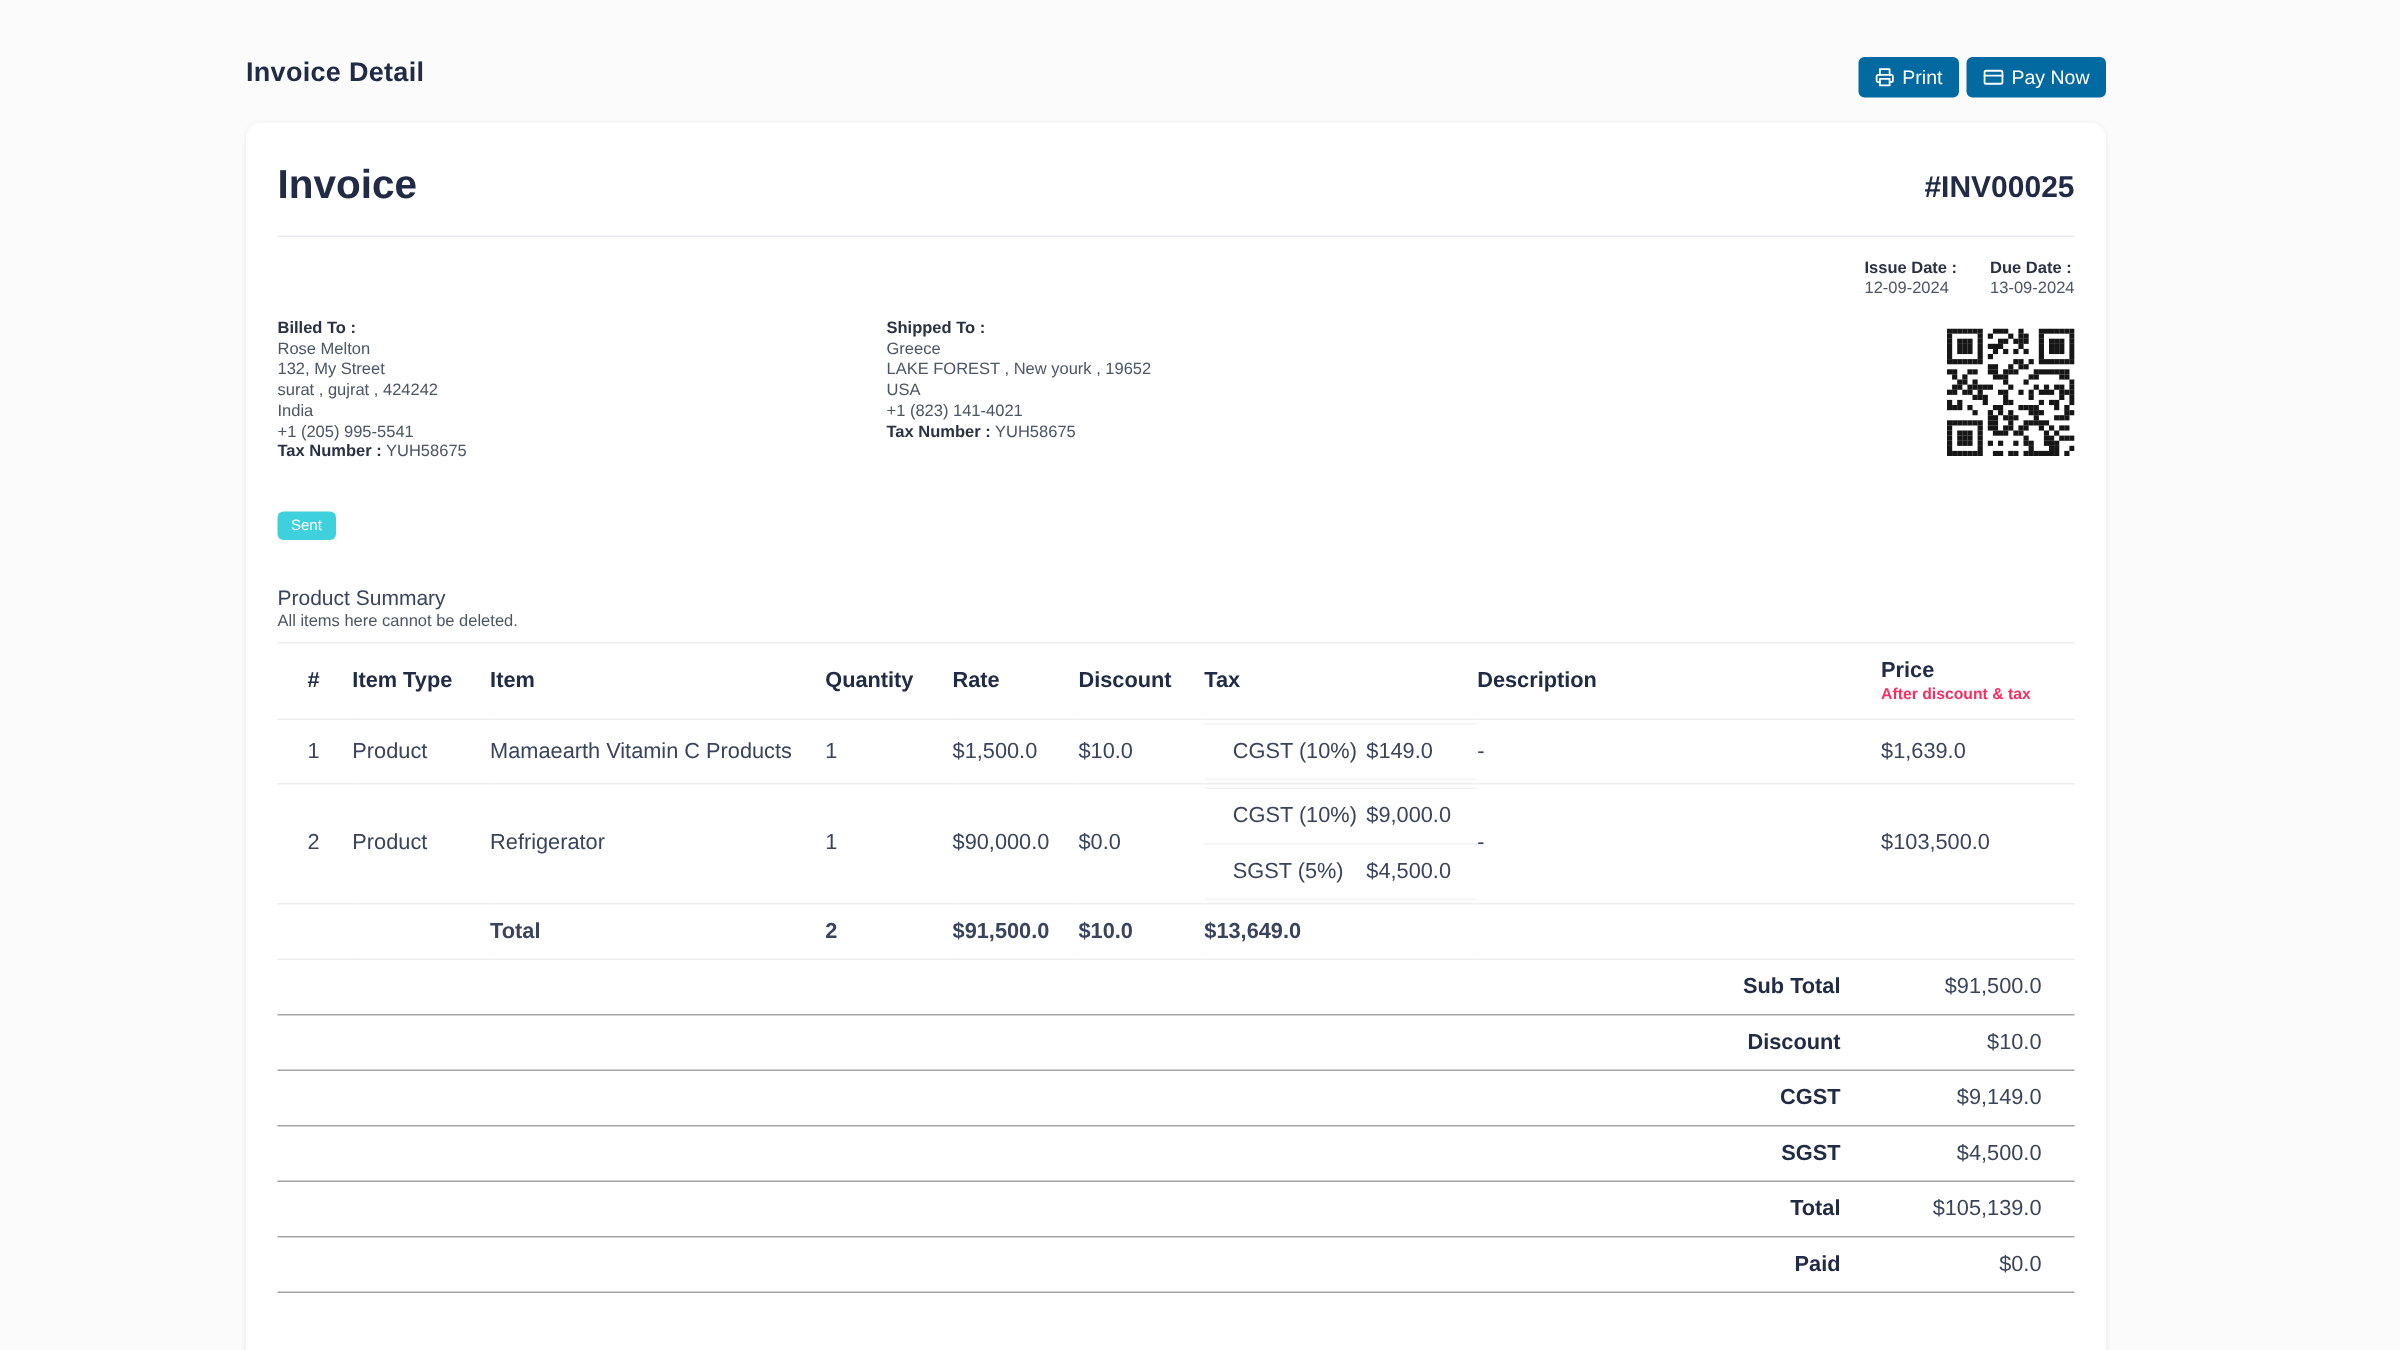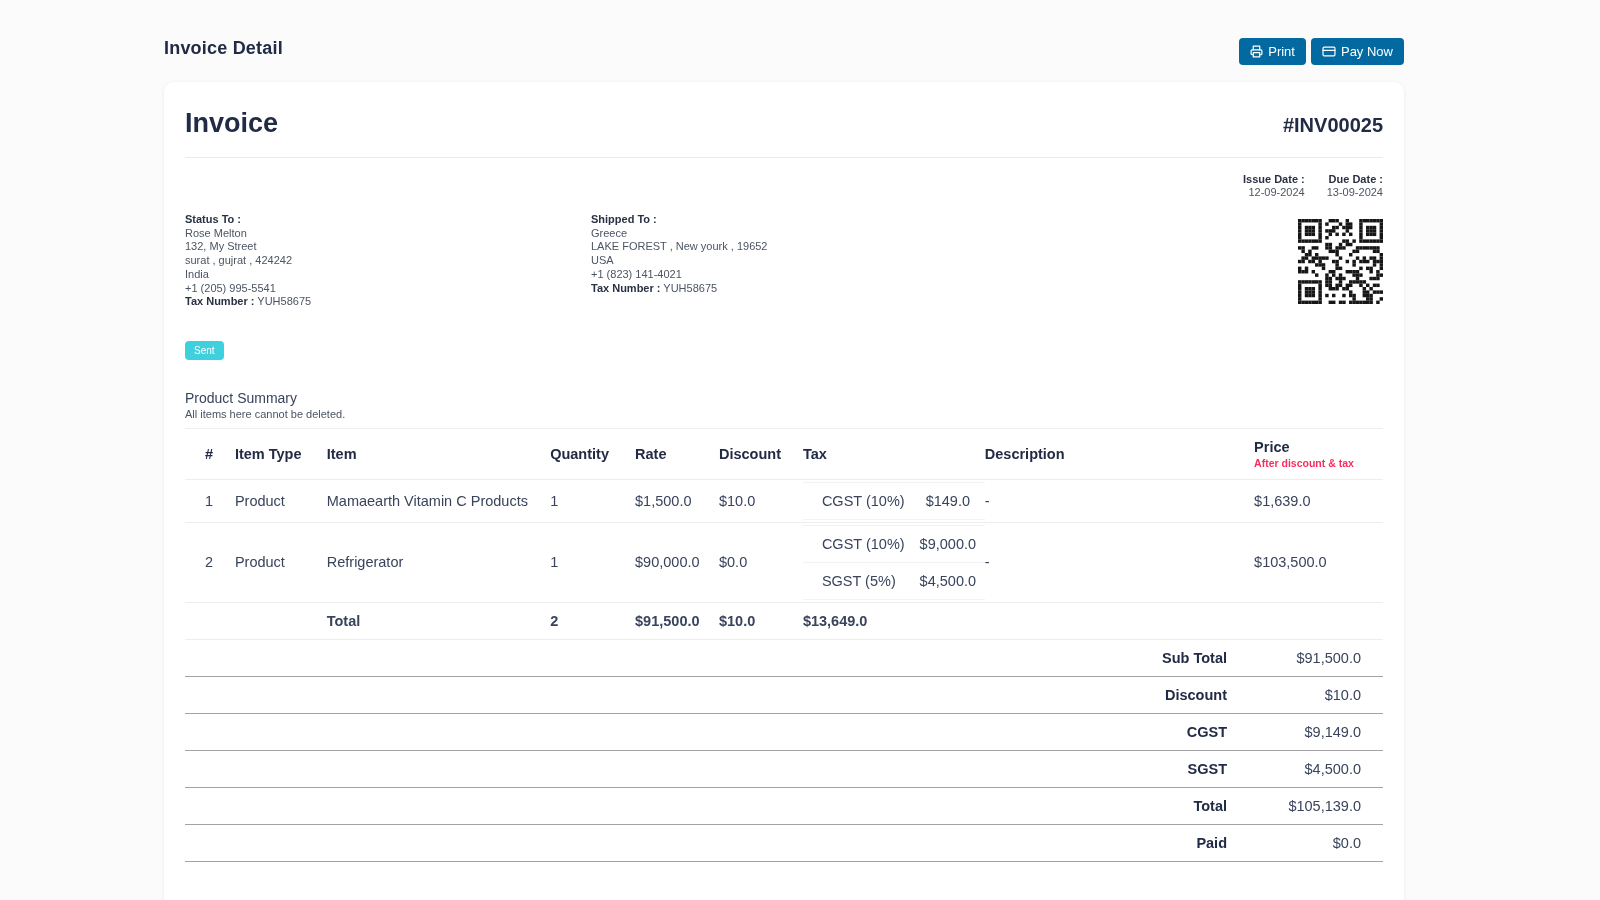--- a/index.html
+++ b/index.html
@@ -29,21 +29,21 @@
     box-shadow:0 1px 4px rgba(20,30,60,.07);
     padding:26px 21px 40px 21px; min-height:850px;
   }
   .card-head { display:flex; justify-content:space-between; align-items:flex-end; padding:0 0 18px 0; }
   .invoice-heading { font-size:27px; font-weight:700; color:#222b45; }
   .invoice-number { font-size:20px; font-weight:700; color:#222b45; padding-bottom:2px; }
   .head-divider { border:none; border-top:1px solid #e9e9ee; }
 
   
   .dates { display:flex; justify-content:flex-end; gap:22px; margin-top:14px; }
-  .date-col { text-align:right; }
+  .date-col { }
   .date-label { font-size:11px; font-weight:700; color:#2a3142; line-height:14px; }
   .date-value { font-size:11px; color:#4b5563; line-height:13px; }
 
   
   .parties { display:flex; margin-top:14px; }
   .party { font-size:11px; line-height:13.7px; color:#4b5563; }
   .party-billed { width:406px; }
   .party-shipped { flex:1; }
   .party-label { font-weight:700; color:#2a3142; }
   .party-tax b { color:#2a3142; }
@@ -84,21 +84,21 @@
   .price-note { font-size:10.5px; font-weight:700; color:#f72e5f; margin-top:2px; }
 
   td.cell-tax { padding:2px 0 !important; }
   .tax-table { width:100%; }
   .tax-row {
     display:flex; align-items:center; padding:10px 0 10px 19px;
     border-top:1px solid #f3f3f4; border-bottom:1px solid #f3f3f4; margin-top:-1px;
   }
   .tax-row:first-child { margin-top:0; }
   .tax-name { width:89px; }
-  .tax-amount { flex:1;text-align:center; }
+  .tax-amount { flex:1; }
 
   tr.total-row td { font-weight:700; color:#222b45; padding:9px 0; }
 
   
   .grand-totals { }
   .gt-row {
     display:flex; justify-content:flex-end; align-items:center;
     border-bottom:1px solid #a3a3a3; height:37px;
   }
   .gt-label { font-size:14.5px; font-weight:700; color:#222b45; text-align:right; }
@@ -148,21 +148,21 @@
         <div class="date-value">12-09-2024</div>
       </div>
       <div class="date-col">
         <div class="date-label">Due Date :</div>
         <div class="date-value">13-09-2024</div>
       </div>
     </div>
 
     <div class="parties">
       <div class="party party-billed">
-        <div class="party-label">Status To :</div>
+        <div class="party-label">Billed To :</div>
         <div>Rose Melton</div>
         <div>132, My Street</div>
         <div>surat , gujrat , 424242</div>
         <div>India</div>
         <div>+1 (205) 995-5541</div>
         <div class="party-tax"><b>Tax Number :</b> <span>YUH58675</span></div>
       </div>
       <div class="party party-shipped">
         <div class="party-label">Shipped To :</div>
         <div>Greece</div>

